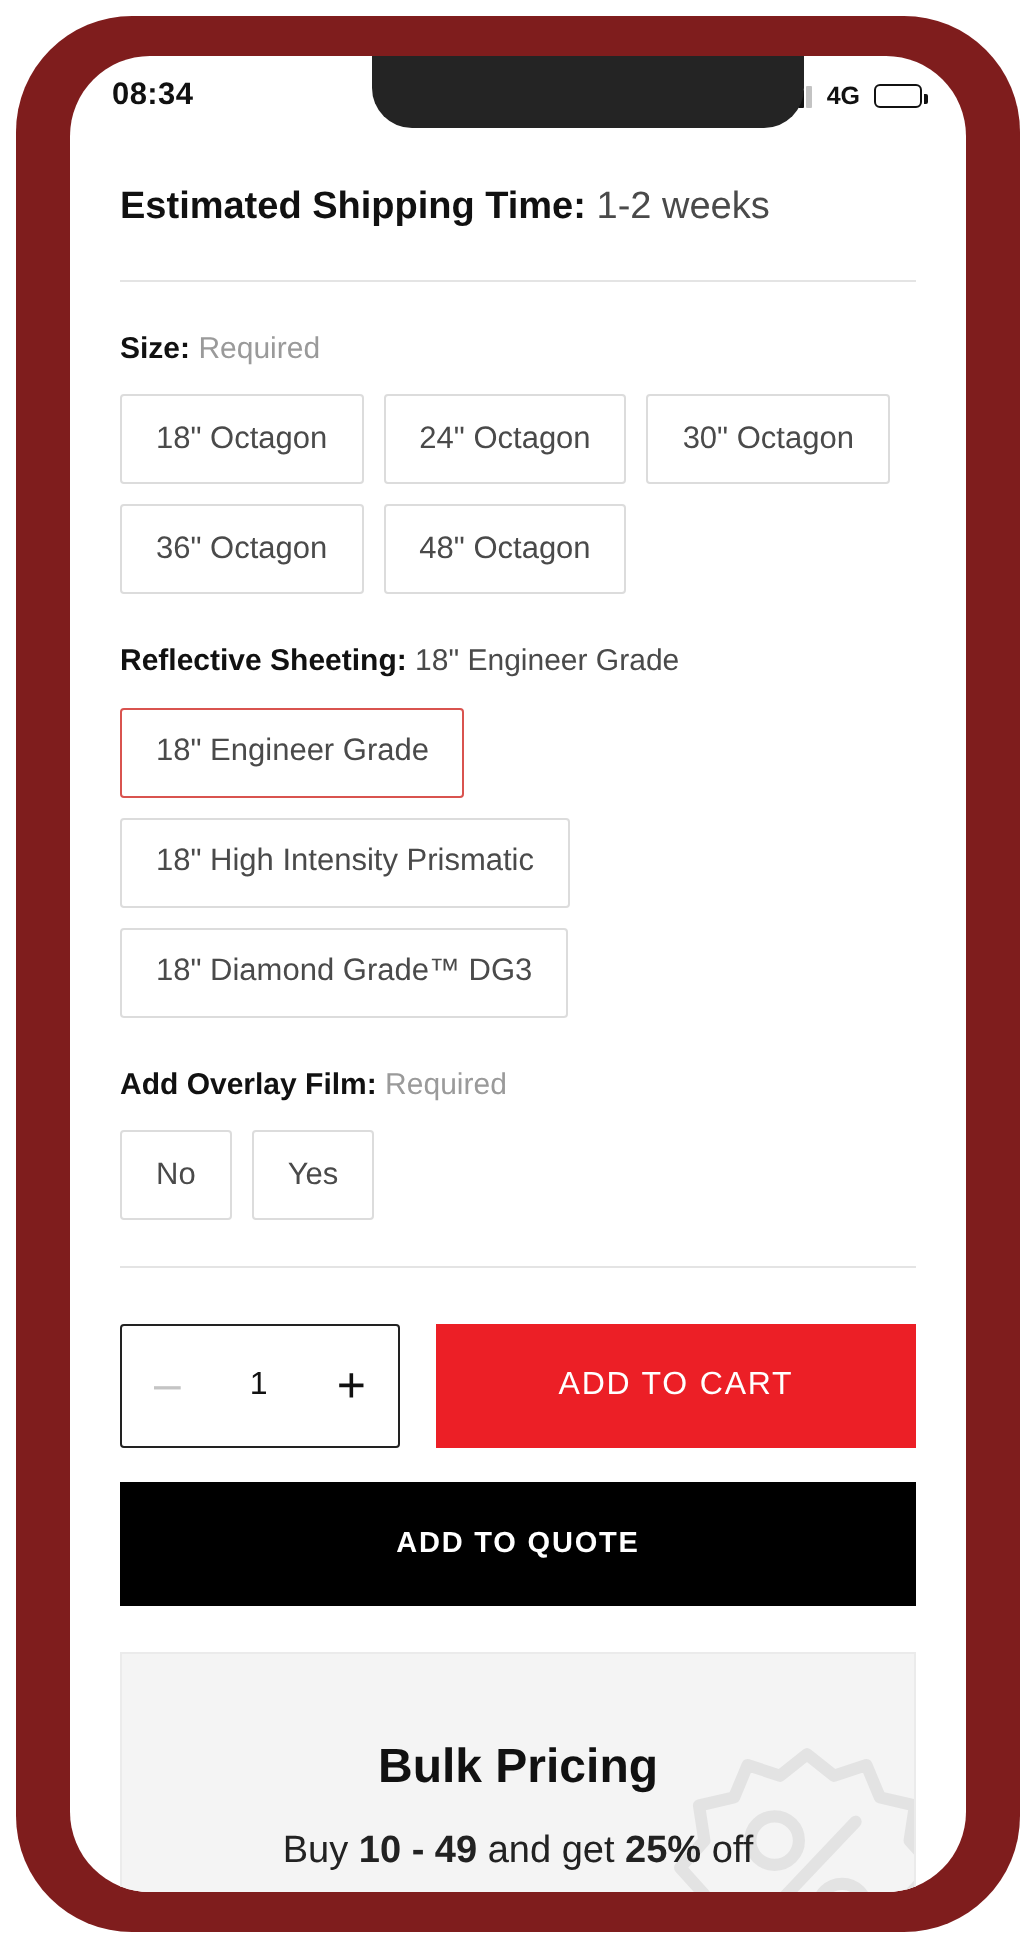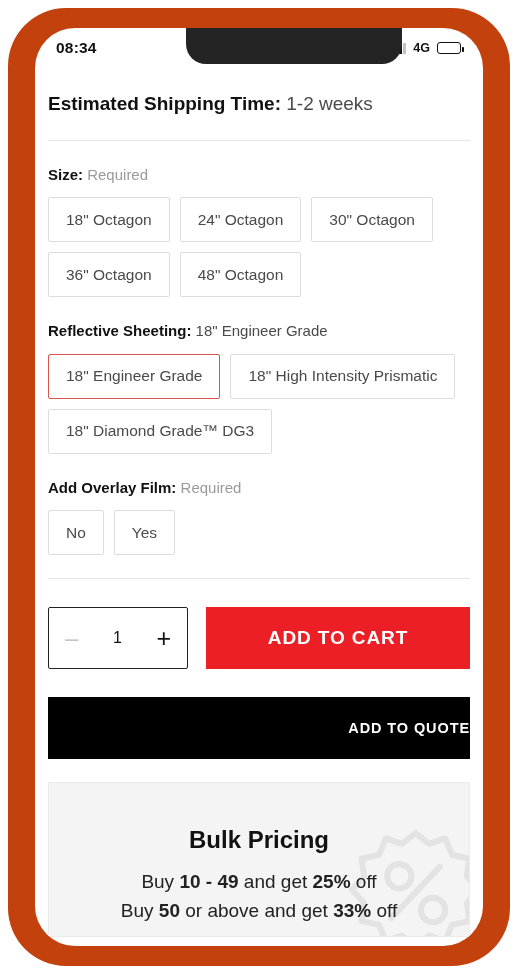--- a/index.html
+++ b/index.html
@@ -12,21 +12,21 @@
     overflow: hidden;
   }
 
   
   #phone-frame {
     position: absolute;
     left: 8px;
     top: 8px;
     width: 502px;
     height: 958px;
-    background: #c2410c;
+    background: #7f1d1d;
     border-radius: 58px;
   }
 
   #phone-screen {
     position: absolute;
     left: 27px;
     top: 20px;
     width: 448px;
     height: 918px;
     background: #ffffff;
@@ -115,21 +115,21 @@
     border-radius: 0 1px 1px 0;
   }
 
   
   #content {
     position: absolute;
     left: 0;
     top: 40px;
     width: 448px;
     height: 878px;
-    padding: 0 13px;
+    padding: 0 25px;
   }
 
   .shipping-line {
     margin-top: 24px;
     font-size: 19px;
     color: #4a4a4a;
     line-height: 1.3;
   }
   .shipping-line b { color: #111; font-weight: bold; }
 
@@ -218,41 +218,40 @@
     cursor: pointer;
     user-select: none;
   }
 
   #add-to-cart {
     flex: 1;
     height: 62px;
     background: #ec1f26;
     border: none;
     color: #fff;
-    font-size: 19px;
-    font-weight: bold;
+    font-size: 16px;
+    font-weight: normal;
     letter-spacing: 0.9px;
     font-family: "Liberation Sans", sans-serif;
     cursor: pointer;
   }
 
   #add-to-quote {
     display: block;
     width: 100%;
     height: 62px;
     background: #000;
     border: none;
     color: #fff;
     font-size: 14.5px;
     font-weight: bold;
     letter-spacing: 0.9px;
-    margin-top: 28px;
+    margin-top: 17px;
     font-family: "Liberation Sans", sans-serif;
     cursor: pointer;
-    text-align: right;
   }
 
   
   #bulk-box {
     position: relative;
     margin-top: 23px;
     background: #f4f4f4;
     border: 1px solid #ebebeb;
     height: 155px;
     overflow: hidden;

